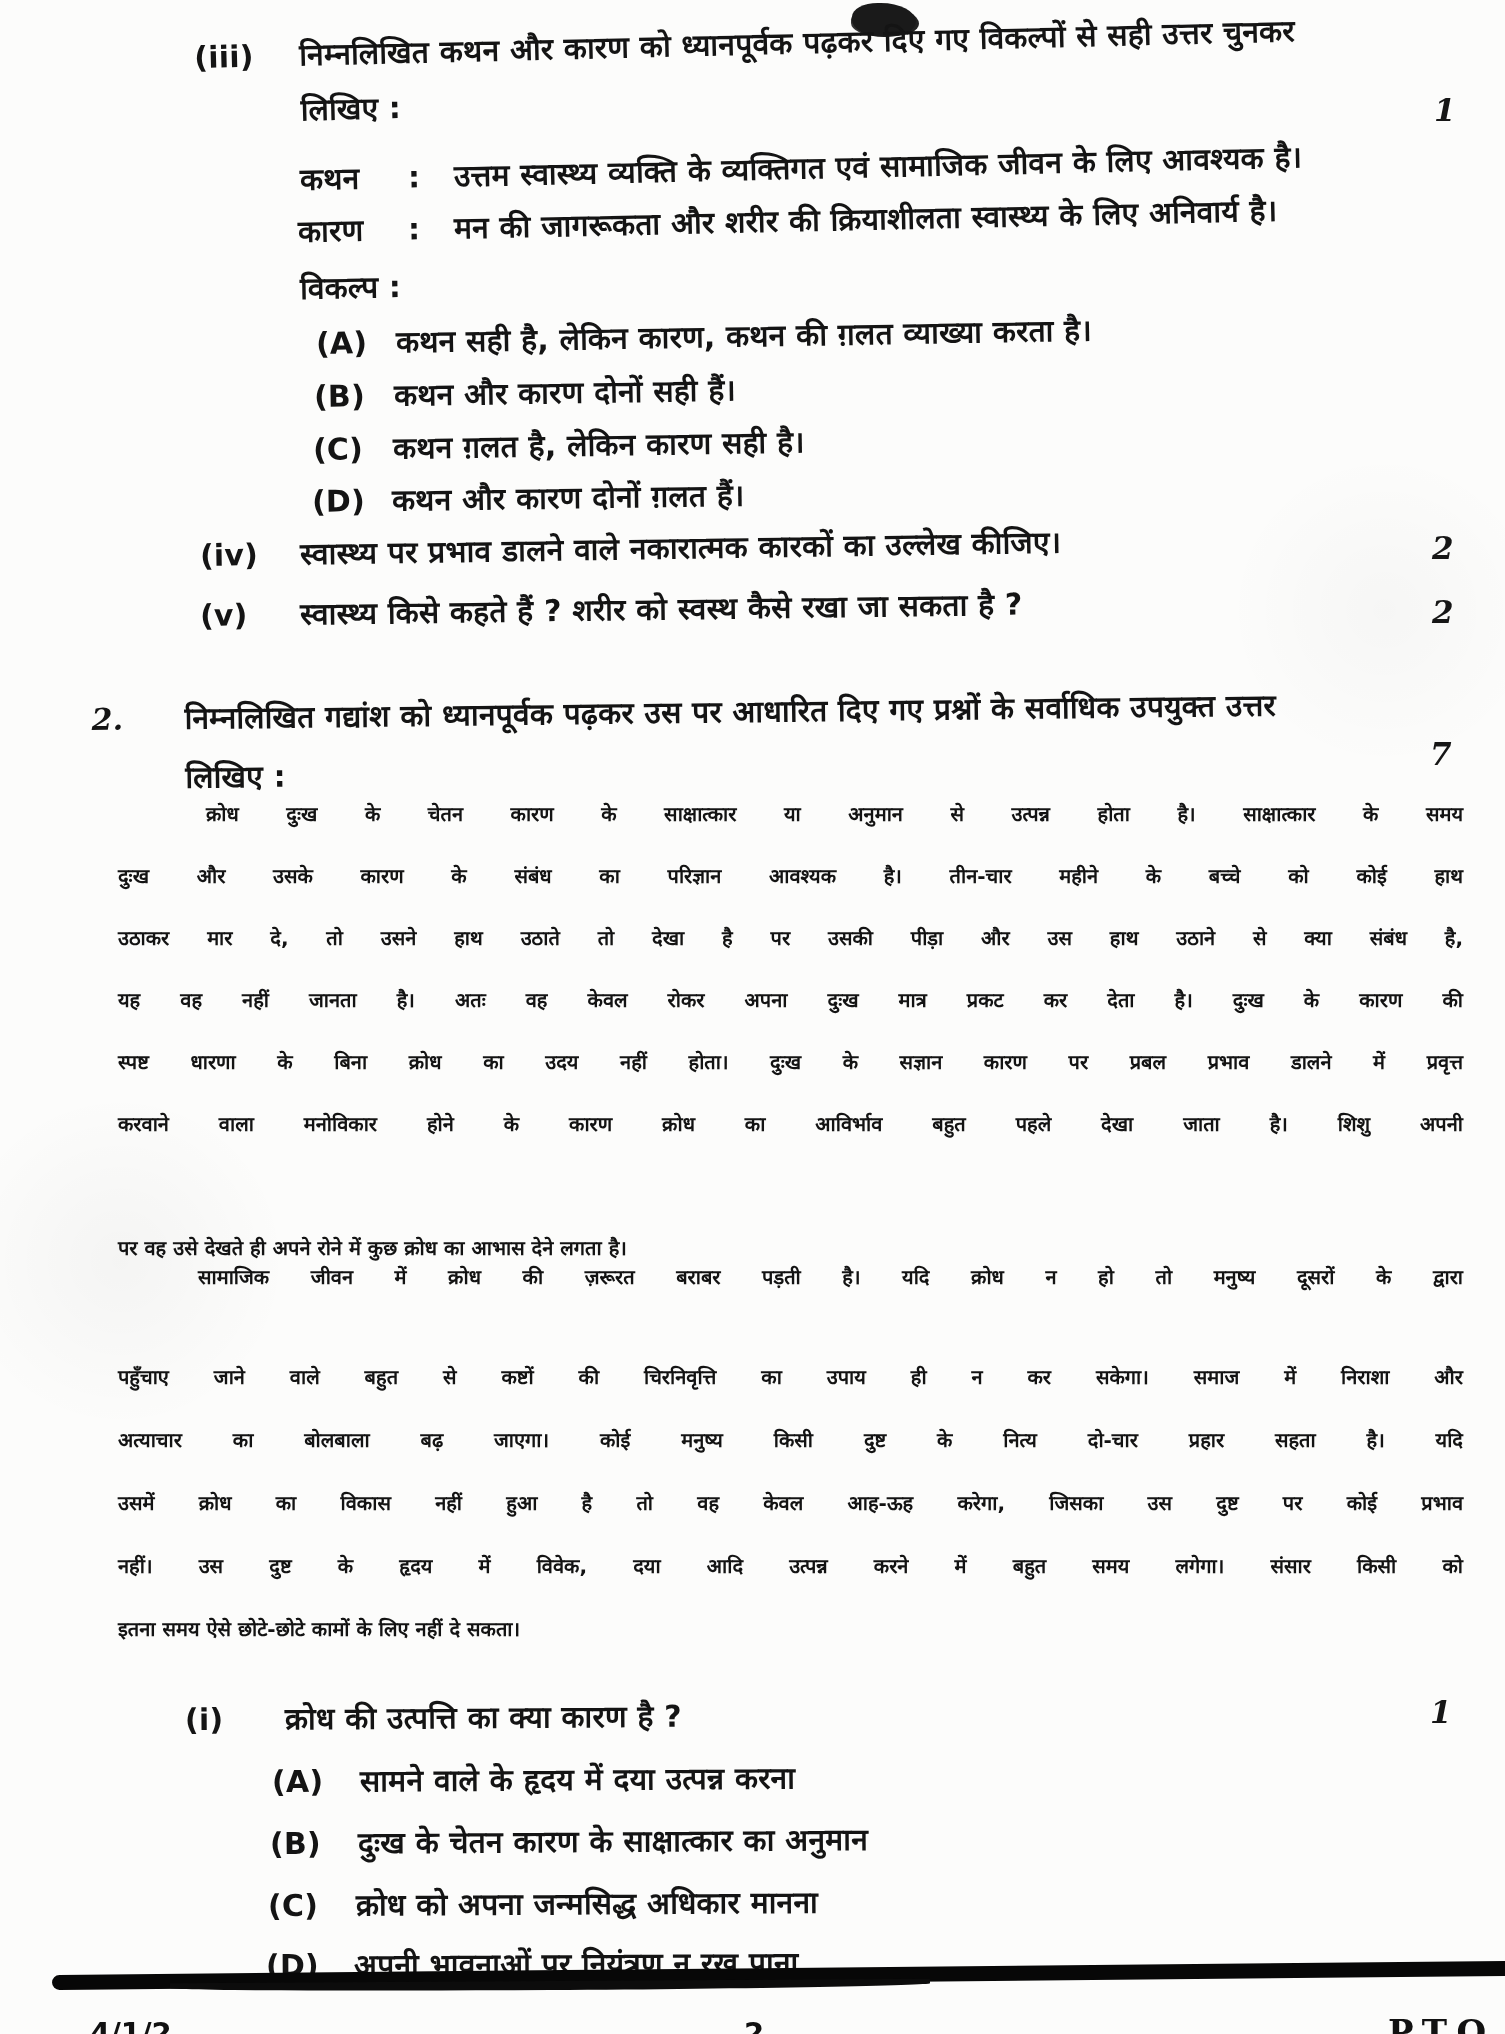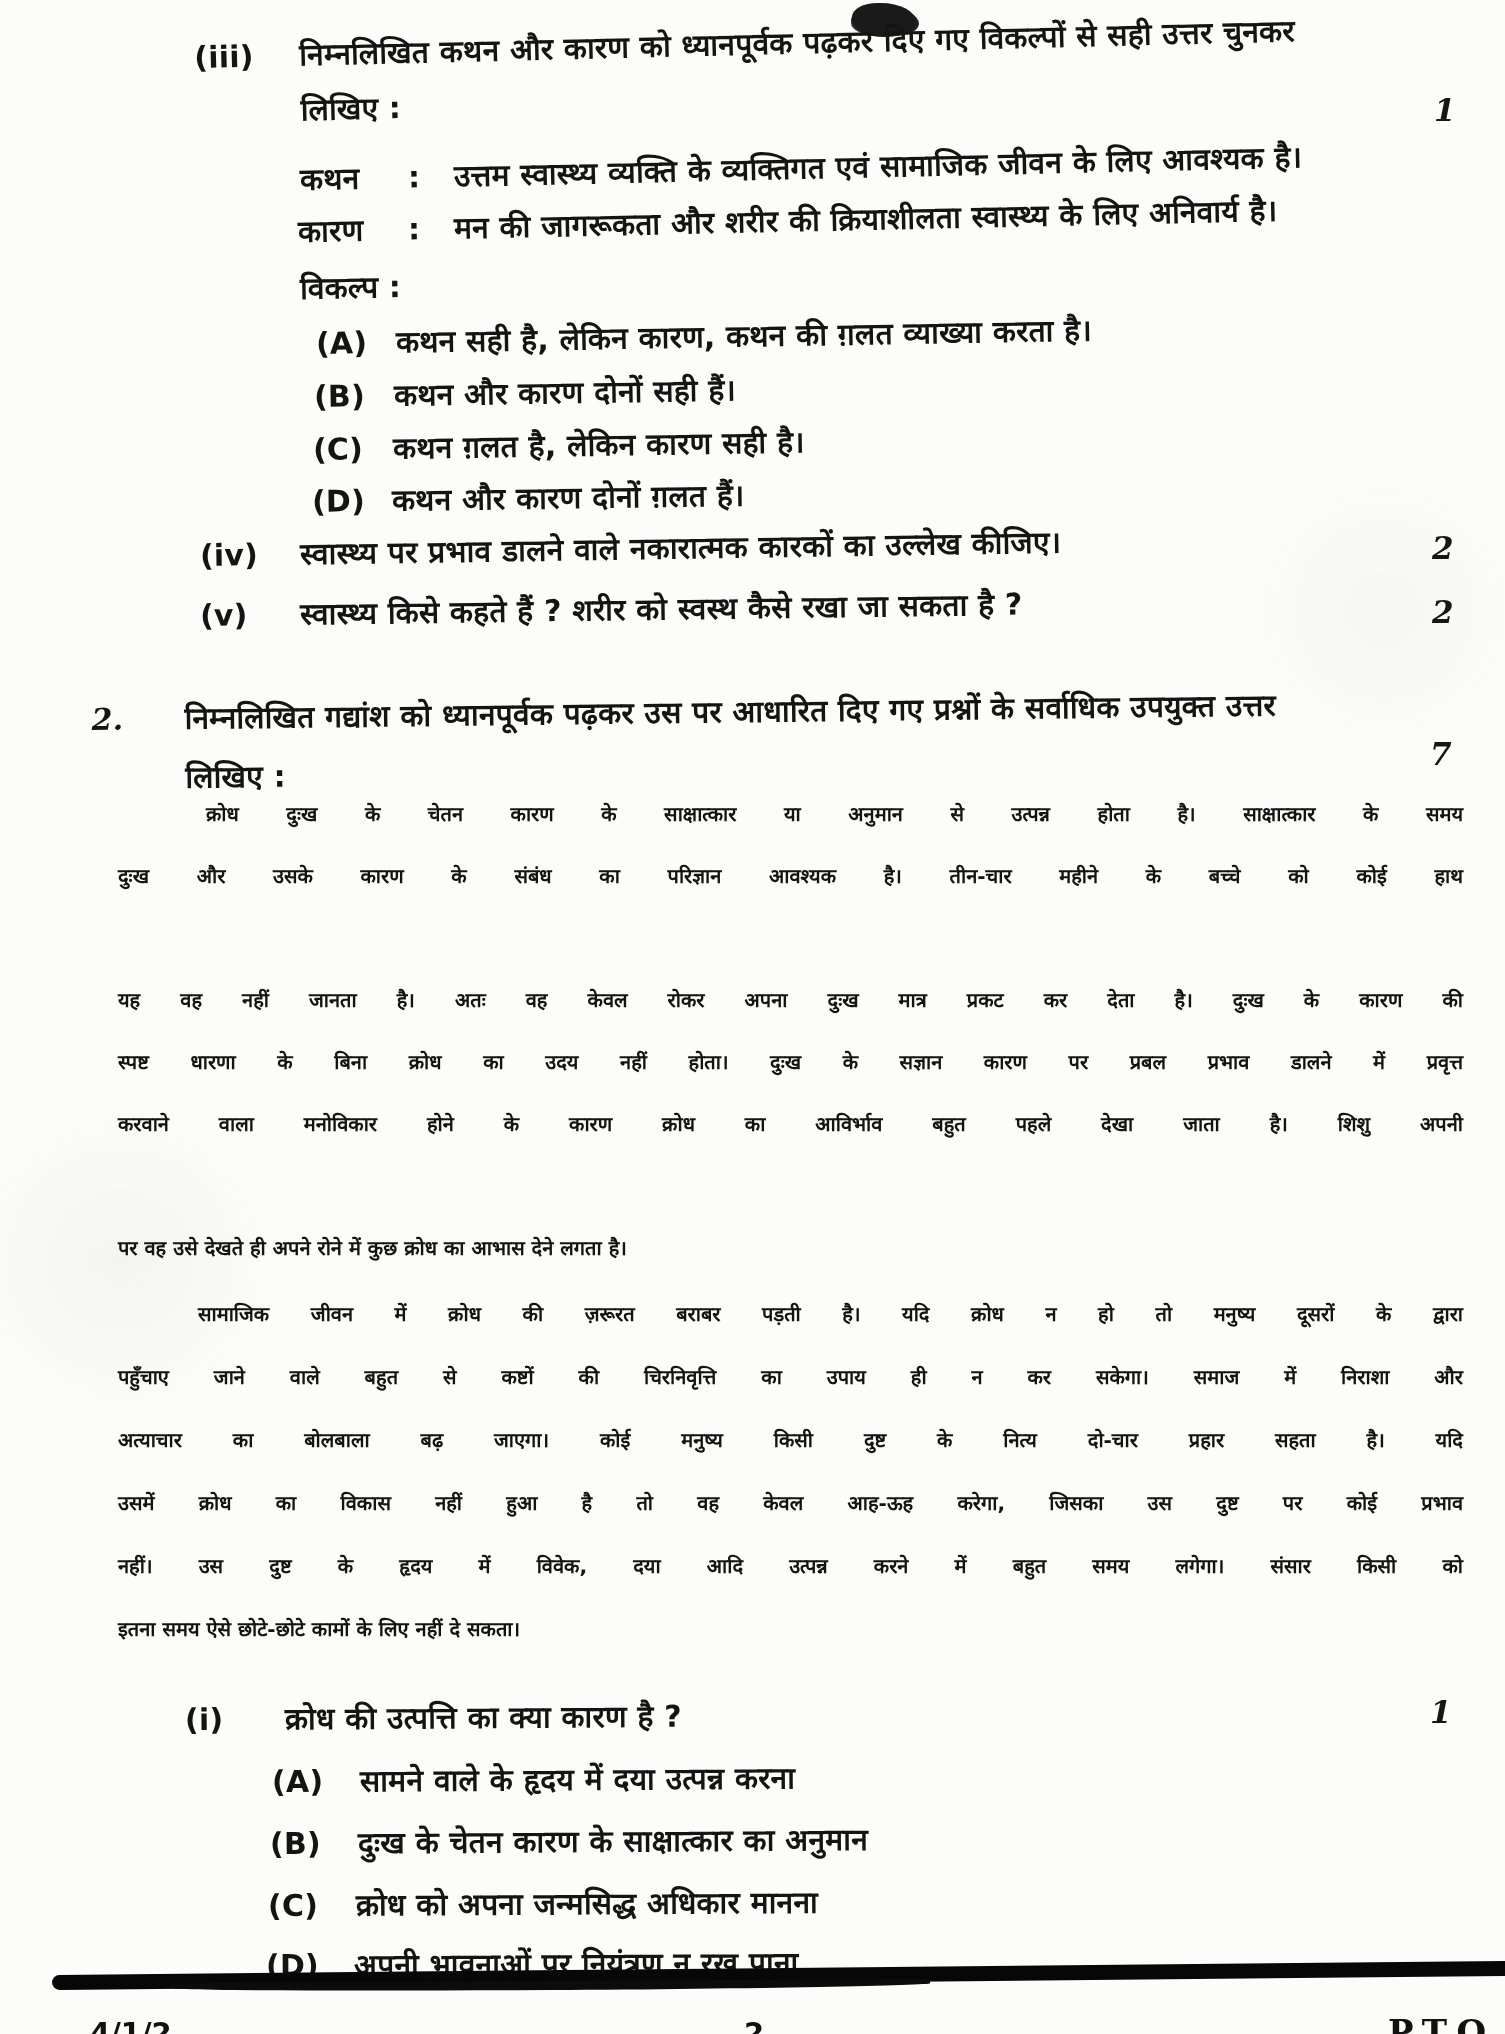--- a/index.html
+++ b/index.html
@@ -126,26 +126,27 @@
     <div class="qnum" style="width:93px;font-family:'DejaVu Serif',serif;font-style:italic;">2.</div>
     <div class="qtext" style="white-space:normal;width:1255px;">
       <div>निम्नलिखित गद्यांश को ध्यानपूर्वक पढ़कर उस पर आधारित दिए गए प्रश्नों के सर्वाधिक उपयुक्त उत्तर</div>
       <div style="margin-top:18px;">लिखिए :</div>
     </div>
   </div>
   <div class="abs marks" style="left:1430px;top:736px;">7</div>
 
   <div class="passage-line stretch" style="top:800px;padding-left:88px;width:1257px;">क्रोध दुःख के चेतन कारण के साक्षात्कार या अनुमान से उत्पन्न होता है। साक्षात्कार के समय</div>
   <div class="passage-line stretch" style="top:862px;">दुःख और उसके कारण के संबंध का परिज्ञान आवश्यक है। तीन-चार महीने के बच्चे को कोई हाथ</div>
+  <div class="passage-line stretch" style="top:924px;">उठाकर मार दे, तो उसने हाथ उठाते तो देखा है पर उसकी पीड़ा और उस हाथ उठाने से क्या संबंध है,</div>
   <div class="passage-line stretch" style="top:1048px;">स्पष्ट धारणा के बिना क्रोध का उदय नहीं होता। दुःख के सज्ञान कारण पर प्रबल प्रभाव डालने में प्रवृत्त</div>
   <div class="passage-line stretch" style="top:986px;">यह वह नहीं जानता है। अतः वह केवल रोकर अपना दुःख मात्र प्रकट कर देता है। दुःख के कारण की</div>
   <div class="passage-line stretch" style="top:1110px;">करवाने वाला मनोविकार होने के कारण क्रोध का आविर्भाव बहुत पहले देखा जाता है। शिशु अपनी</div>
   <div class="passage-line" style="top:1234px;">पर वह उसे देखते ही अपने रोने में कुछ क्रोध का आभास देने लगता है।</div>
 
-  <div class="passage-line stretch" style="top:1300px;padding-left:80px;width:1265px;">सामाजिक जीवन में क्रोध की ज़रूरत बराबर पड़ती है। यदि क्रोध न हो तो मनुष्य दूसरों के द्वारा</div>
+  <div class="passage-line stretch" style="top:1263px;padding-left:80px;width:1265px;">सामाजिक जीवन में क्रोध की ज़रूरत बराबर पड़ती है। यदि क्रोध न हो तो मनुष्य दूसरों के द्वारा</div>
   <div class="passage-line stretch" style="top:1363px;">पहुँचाए जाने वाले बहुत से कष्टों की चिरनिवृत्ति का उपाय ही न कर सकेगा। समाज में निराशा और</div>
   <div class="passage-line stretch" style="top:1426px;">अत्याचार का बोलबाला बढ़ जाएगा। कोई मनुष्य किसी दुष्ट के नित्य दो-चार प्रहार सहता है। यदि</div>
   <div class="passage-line stretch" style="top:1489px;">उसमें क्रोध का विकास नहीं हुआ है तो वह केवल आह-ऊह करेगा, जिसका उस दुष्ट पर कोई प्रभाव</div>
   <div class="passage-line" style="top:1615px;">इतना समय ऐसे छोटे-छोटे कामों के लिए नहीं दे सकता।</div>
   <div class="passage-line stretch" style="top:1552px;">नहीं। उस दुष्ट के हृदय में विवेक, दया आदि उत्पन्न करने में बहुत समय लगेगा। संसार किसी को</div>
 
   <div class="row abs hi" style="left:185px;top:1700px;transform:rotate(-0.4deg);">
     <div style="width:100px;">(i)</div>
     <div>क्रोध की उत्पत्ति का क्या कारण है ?</div>
   </div>

